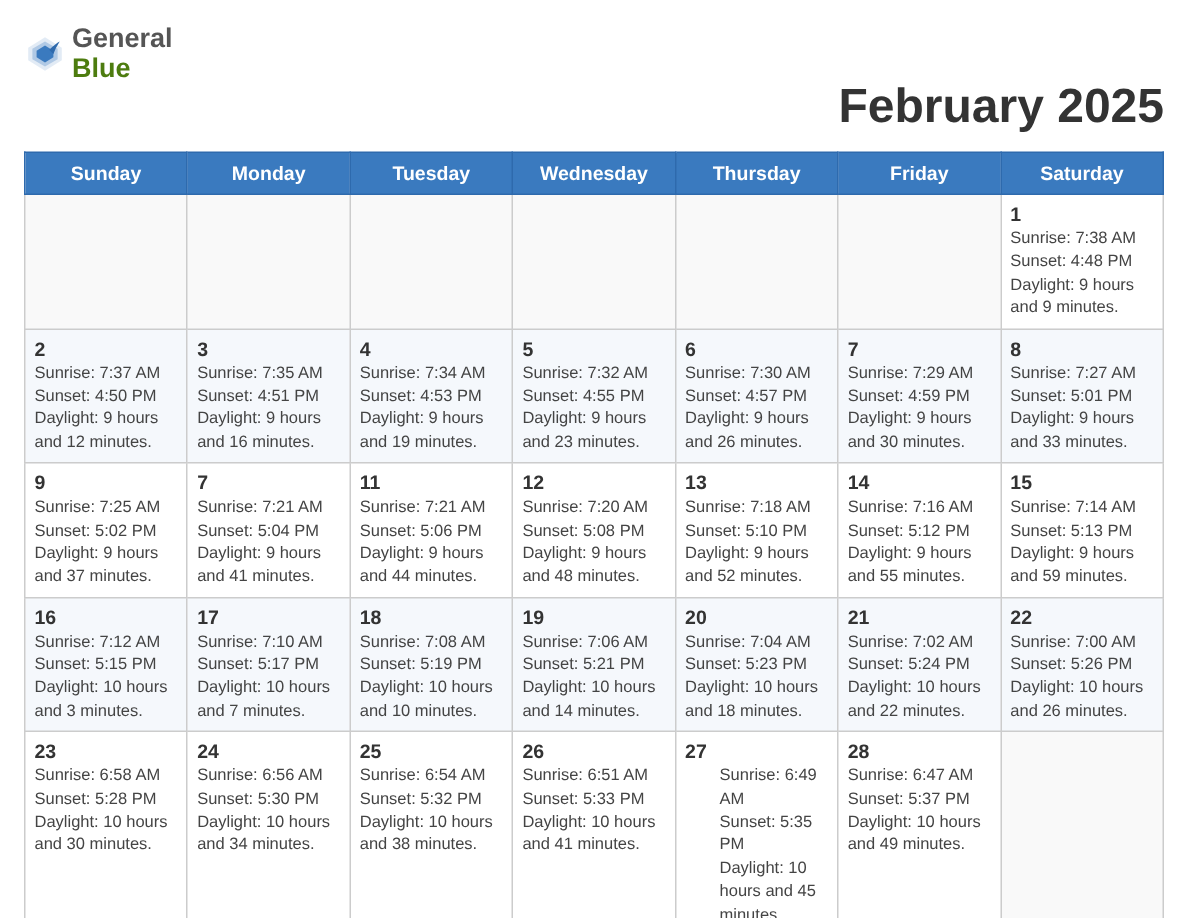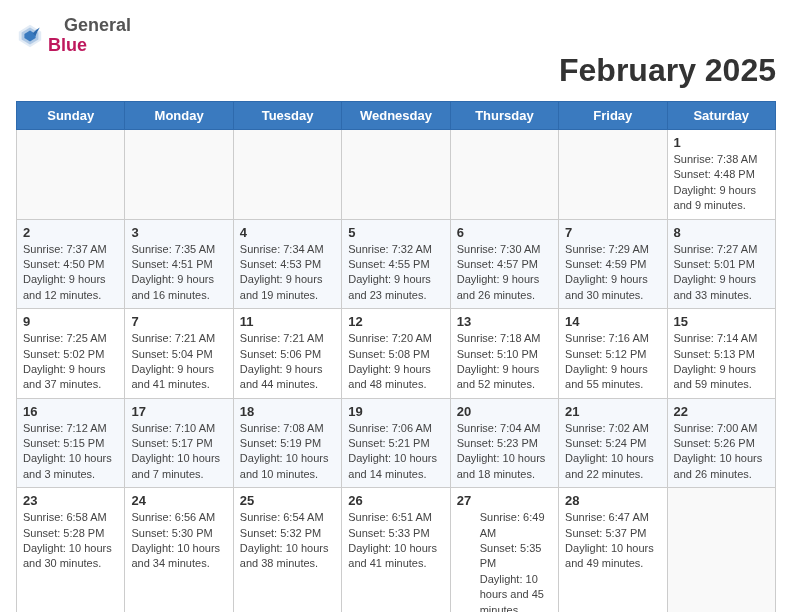--- a/index.html
+++ b/index.html
@@ -19,22 +19,22 @@
     .logo {
       display: flex;
       align-items: center;
       gap: 4px;
     }
     .logo-text {
       font-size: 18px;
       font-weight: bold;
       line-height: 1.1;
     }
-    .logo-text span.general { color: #555; margin-left: 16px; }
-    .logo-text span.blue { color: #be185d; }
+    .logo-text span.general { color: #555; }
+    .logo-text span.blue { color: #4d7c0f; }
     .logo-icon {
       width: 28px;
       height: 28px;
     }
     .title-section {
       text-align: right;
     }
     .month-title {
       font-size: 32px;
       font-weight: bold;

